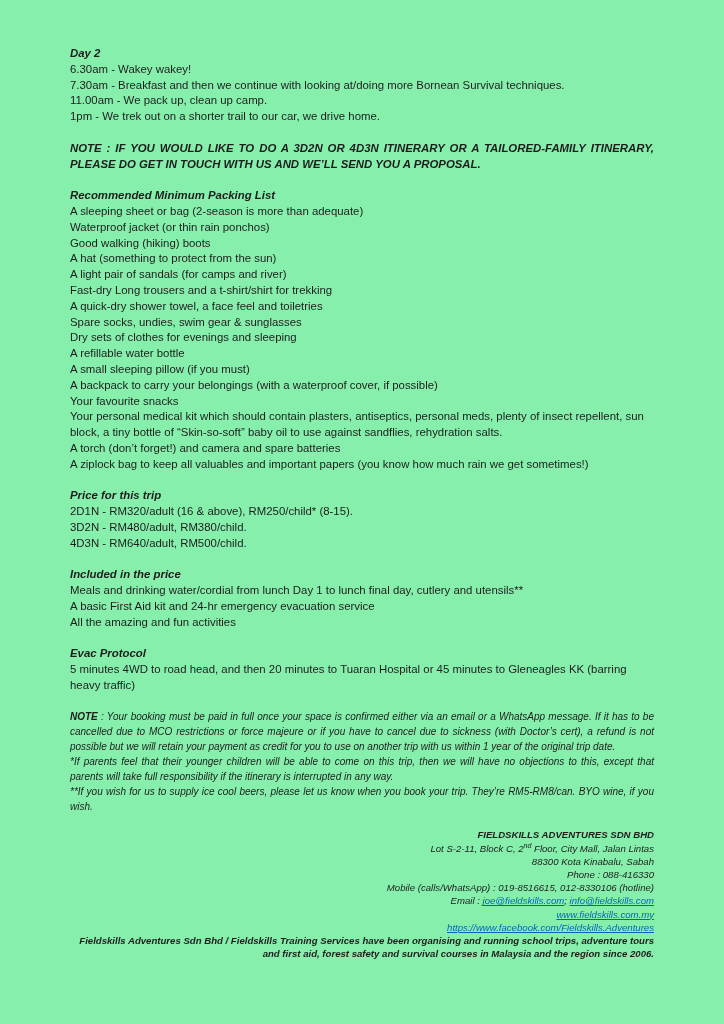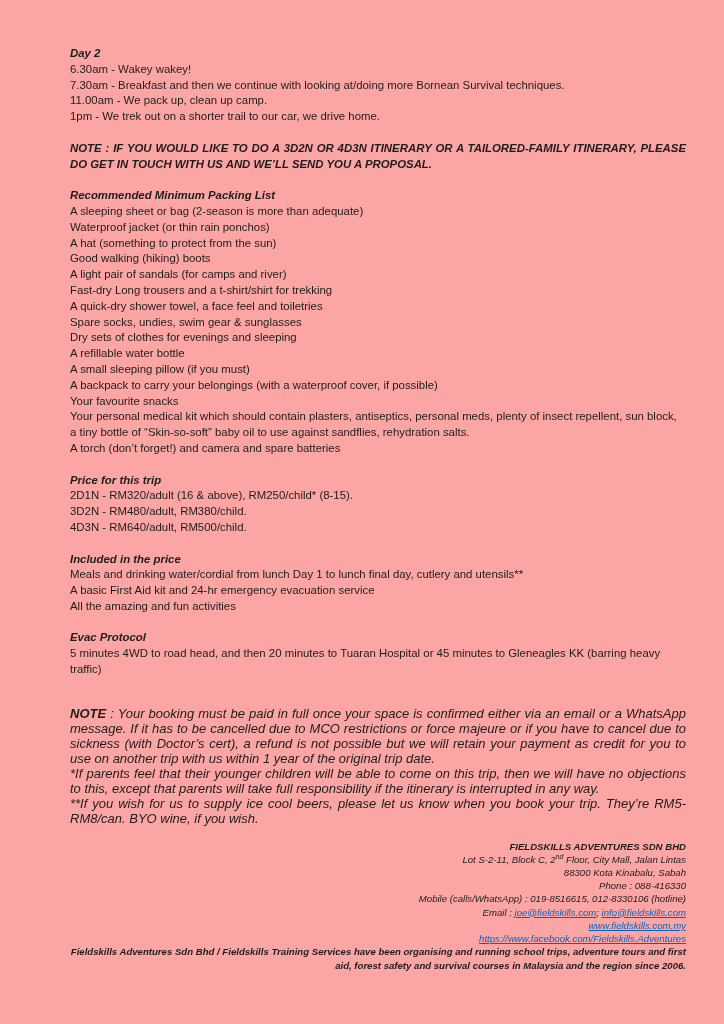--- a/index.html
+++ b/index.html
@@ -1,45 +1,45 @@
 <!DOCTYPE html>
 <html><head>
 <meta charset="utf-8">
 <style>
   * { margin: 0; padding: 0; box-sizing: border-box; }
   html, body { background: #fdfdfd; }
   .page {
     position: relative;
     width: 724px;
     height: 1024px;
-    background: #fca5a5;
-    padding: 46px 38px 20px 70px;
+    background: #86efac;
+    padding: 46px 70px 20px 70px;
     font-family: "Liberation Sans", sans-serif;
     font-size: 11.4px;
     line-height: 15.8px;
     color: #1d1d1d;
     overflow: hidden;
   }
   .h {
     font-weight: bold;
     font-style: italic;
   }
   .gap { height: 15.8px; }
   .note-top {
     font-weight: bold;
     font-style: italic;
     text-align: justify;
   }
   .line { white-space: normal; }
   .fine {
-    font-size: 13px;
+    font-size: 10px;
     line-height: 15px;
     font-style: italic;
     text-align: justify;
-    margin-top: 12px;
+    margin-top: 0;
   }
   .fine .note-label { font-weight: bold; }
   .footer {
     margin-top: 14px;
     text-align: right;
     font-style: italic;
     font-size: 9.6px;
     line-height: 13.2px;
   }
   .footer .company { font-weight: bold; }
@@ -67,33 +67,34 @@
   <div class="gap"></div>
 
   <div class="note-top">NOTE : IF YOU WOULD LIKE TO DO A 3D2N OR 4D3N ITINERARY OR A TAILORED-FAMILY ITINERARY, PLEASE DO GET IN TOUCH WITH US AND WE’LL SEND YOU A PROPOSAL.</div>
 
   <div class="gap"></div>
 
   <div class="h">Recommended Minimum Packing List</div>
   <div>
       <div class="line">A sleeping sheet or bag (2-season is more than adequate)</div>
       <div class="line">Waterproof jacket (or thin rain ponchos)</div>
+      <div class="line">Good walking (hiking) boots</div>
       <div class="line">A hat (something to protect from the sun)</div>
-      <div class="line">Good walking (hiking) boots</div>
       <div class="line">A light pair of sandals (for camps and river)</div>
       <div class="line">Fast-dry Long trousers and a t-shirt/shirt for trekking</div>
       <div class="line">A quick-dry shower towel, a face feel and toiletries</div>
       <div class="line">Spare socks, undies, swim gear &amp; sunglasses</div>
       <div class="line">Dry sets of clothes for evenings and sleeping</div>
       <div class="line">A refillable water bottle</div>
       <div class="line">A small sleeping pillow (if you must)</div>
       <div class="line">A backpack to carry your belongings (with a waterproof cover, if possible)</div>
       <div class="line">Your favourite snacks</div>
       <div class="line">Your personal medical kit which should contain plasters, antiseptics, personal meds, plenty of insect repellent, sun block, a tiny bottle of “Skin-so-soft” baby oil to use against sandflies, rehydration salts.</div>
       <div class="line">A torch (don’t forget!) and camera and spare batteries</div>
+      <div class="line">A ziplock bag to keep all valuables and important papers (you know how much rain we get sometimes!)</div>
     </div>
 
   <div class="gap"></div>
 
   <div class="h">Price for this trip</div>
   <div>
       <div class="line">2D1N - RM320/adult (16 &amp; above), RM250/child* (8-15).</div>
       <div class="line">3D2N - RM480/adult, RM380/child.</div>
       <div class="line">4D3N - RM640/adult, RM500/child.</div>
     </div>

